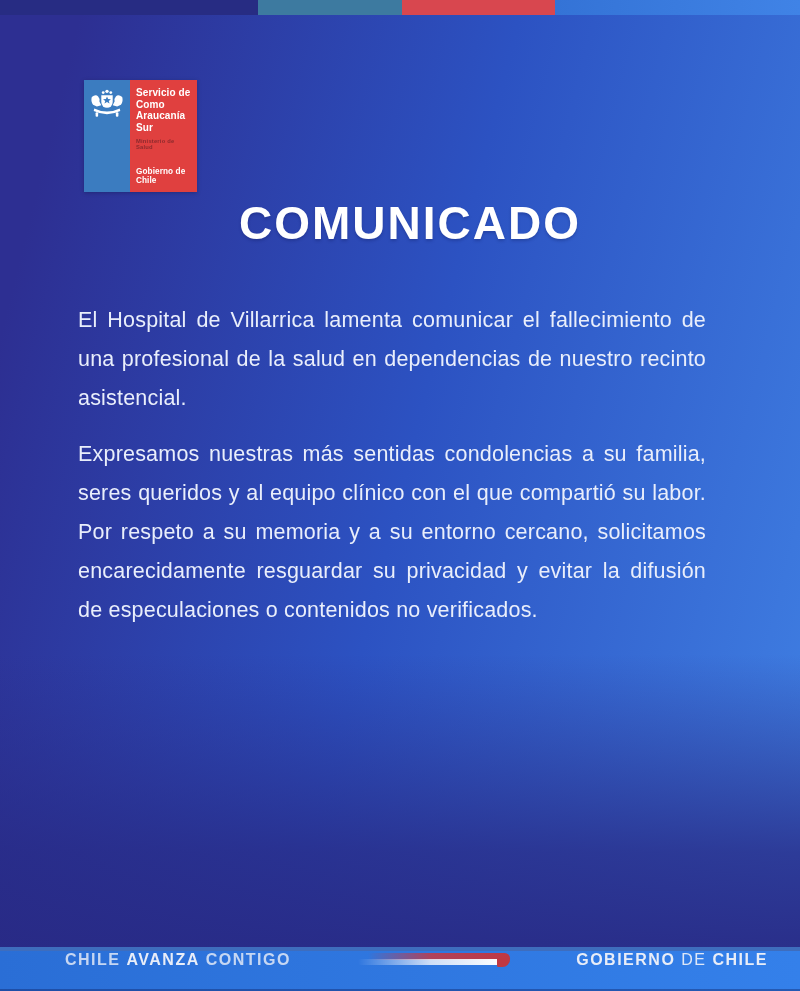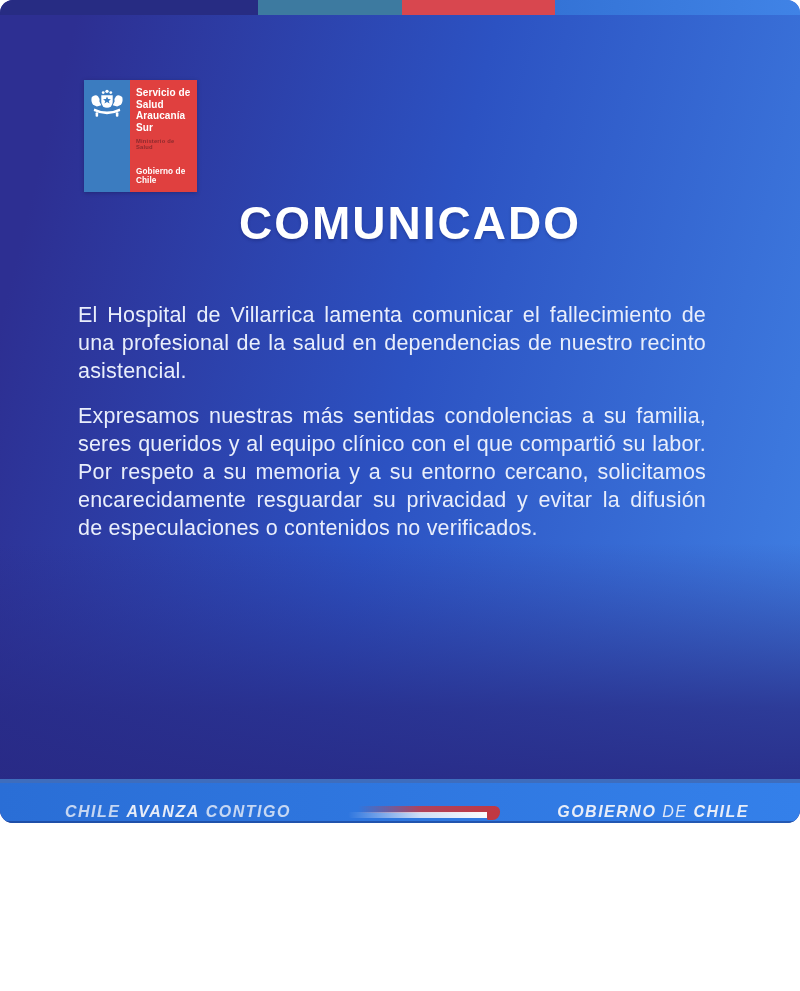--- a/index.html
+++ b/index.html
@@ -1,24 +1,23 @@
 <!DOCTYPE html>
 <html><head>
 <meta charset="utf-8">
 <style>
   html,body{margin:0;padding:0;}
   .page{
     position:relative;
-    width:800px;height:823px;
+    width:800px;height:991px;
     overflow:hidden;
     font-family:"Liberation Sans", sans-serif;
     background:
       linear-gradient(180deg, rgba(40,41,132,0) 66%, rgba(40,41,132,0.78) 86%, rgba(40,41,132,0.92) 95%),
       linear-gradient(104deg, #2d2f92 8%, #2c52c2 50%, #3f7ee2 96%);
-    border-radius: 13px;
   }
 
   
   .top-strip{position:absolute;top:0;left:0;width:800px;height:15px;display:flex;}
   .strip-seg1{width:258px;background:#272c83;}
   .strip-seg2{width:144px;background:#3d7aa0;}
   .strip-seg3{width:153px;background:#d8474f;}
   .strip-seg4{flex:1;background:linear-gradient(90deg,#3473d6,#4083e6);}
 
   
@@ -37,33 +36,33 @@
     text-align:center;color:#ffffff;
     font-size:46px;font-weight:bold;letter-spacing:2px;
     text-shadow:0 2px 3px rgba(10,20,80,0.25);
   }
 
   
   .body-text{position:absolute;top:301px;left:78px;width:644px;}
   .body-text p{
     margin:0 16px 17px 0;
     color:#e9eefb;
-    font-size:21.5px;line-height:28px;
+    font-size:21.5px;line-height:39px;
     text-align:justify;letter-spacing:0.2px;
   }
 
   
   .footer{
     position:absolute;left:0;bottom:0;width:800px;height:44px;
     border-top:4px solid #3e6dbd;
     border-bottom:2px solid rgba(10,20,80,0.35);
     box-sizing:content-box;
     background:linear-gradient(90deg,#2a6ed6,#3480ea);
-    display:flex;align-items:flex-end;justify-content:space-between;
-    padding:0 51px 0 65px;box-sizing:border-box;font-style:italic;
+    display:flex;align-items:flex-start;justify-content:space-between;
+    padding:0 32px 0 65px;box-sizing:border-box;
   }
   .footer-left,.footer-right{color:#e8edf8;font-size:16px;letter-spacing:1.5px;white-space:nowrap;}
   .fw-heavy{font-weight:bold;}
   .fw-light{font-weight:normal;opacity:0.95;}
   .footer-left .fw-light{font-weight:bold;opacity:0.82;}
 
   .swoosh{position:relative;width:152px;height:15px;margin-top:2px;}
   .swoosh-red{
     position:absolute;top:0;left:10px;right:0;height:7px;
     border-radius:0 9px 3px 0;
@@ -104,21 +103,21 @@
           <path d="M10,32 q20,10 40,0 l1,4 q-21,10 -42,0 z"></path>
           <rect x="12" y="38" width="4" height="7" rx="1.5"></rect>
           <rect x="44" y="38" width="4" height="7" rx="1.5"></rect>
         </g>
         <polygon fill="#3b7cc0" points="30,13 31.8,17.2 36.2,17.4 32.8,20.2 34,24.4 30,22 26,24.4 27.2,20.2 23.8,17.4 28.2,17.2"></polygon>
       </svg>
     </div>
     <div class="logo-red">
       <div class="logo-service">
         <div>Servicio de</div>
-        <div>Salud</div>
+        <div>Como</div>
         <div>Araucanía Sur</div>
       </div>
       <div class="logo-ministry">Ministerio de Salud</div>
       <div class="logo-gov">Gobierno de Chile</div>
     </div>
   </div>
 
   <div class="title">COMUNICADO</div>
 
   <div class="body-text">

